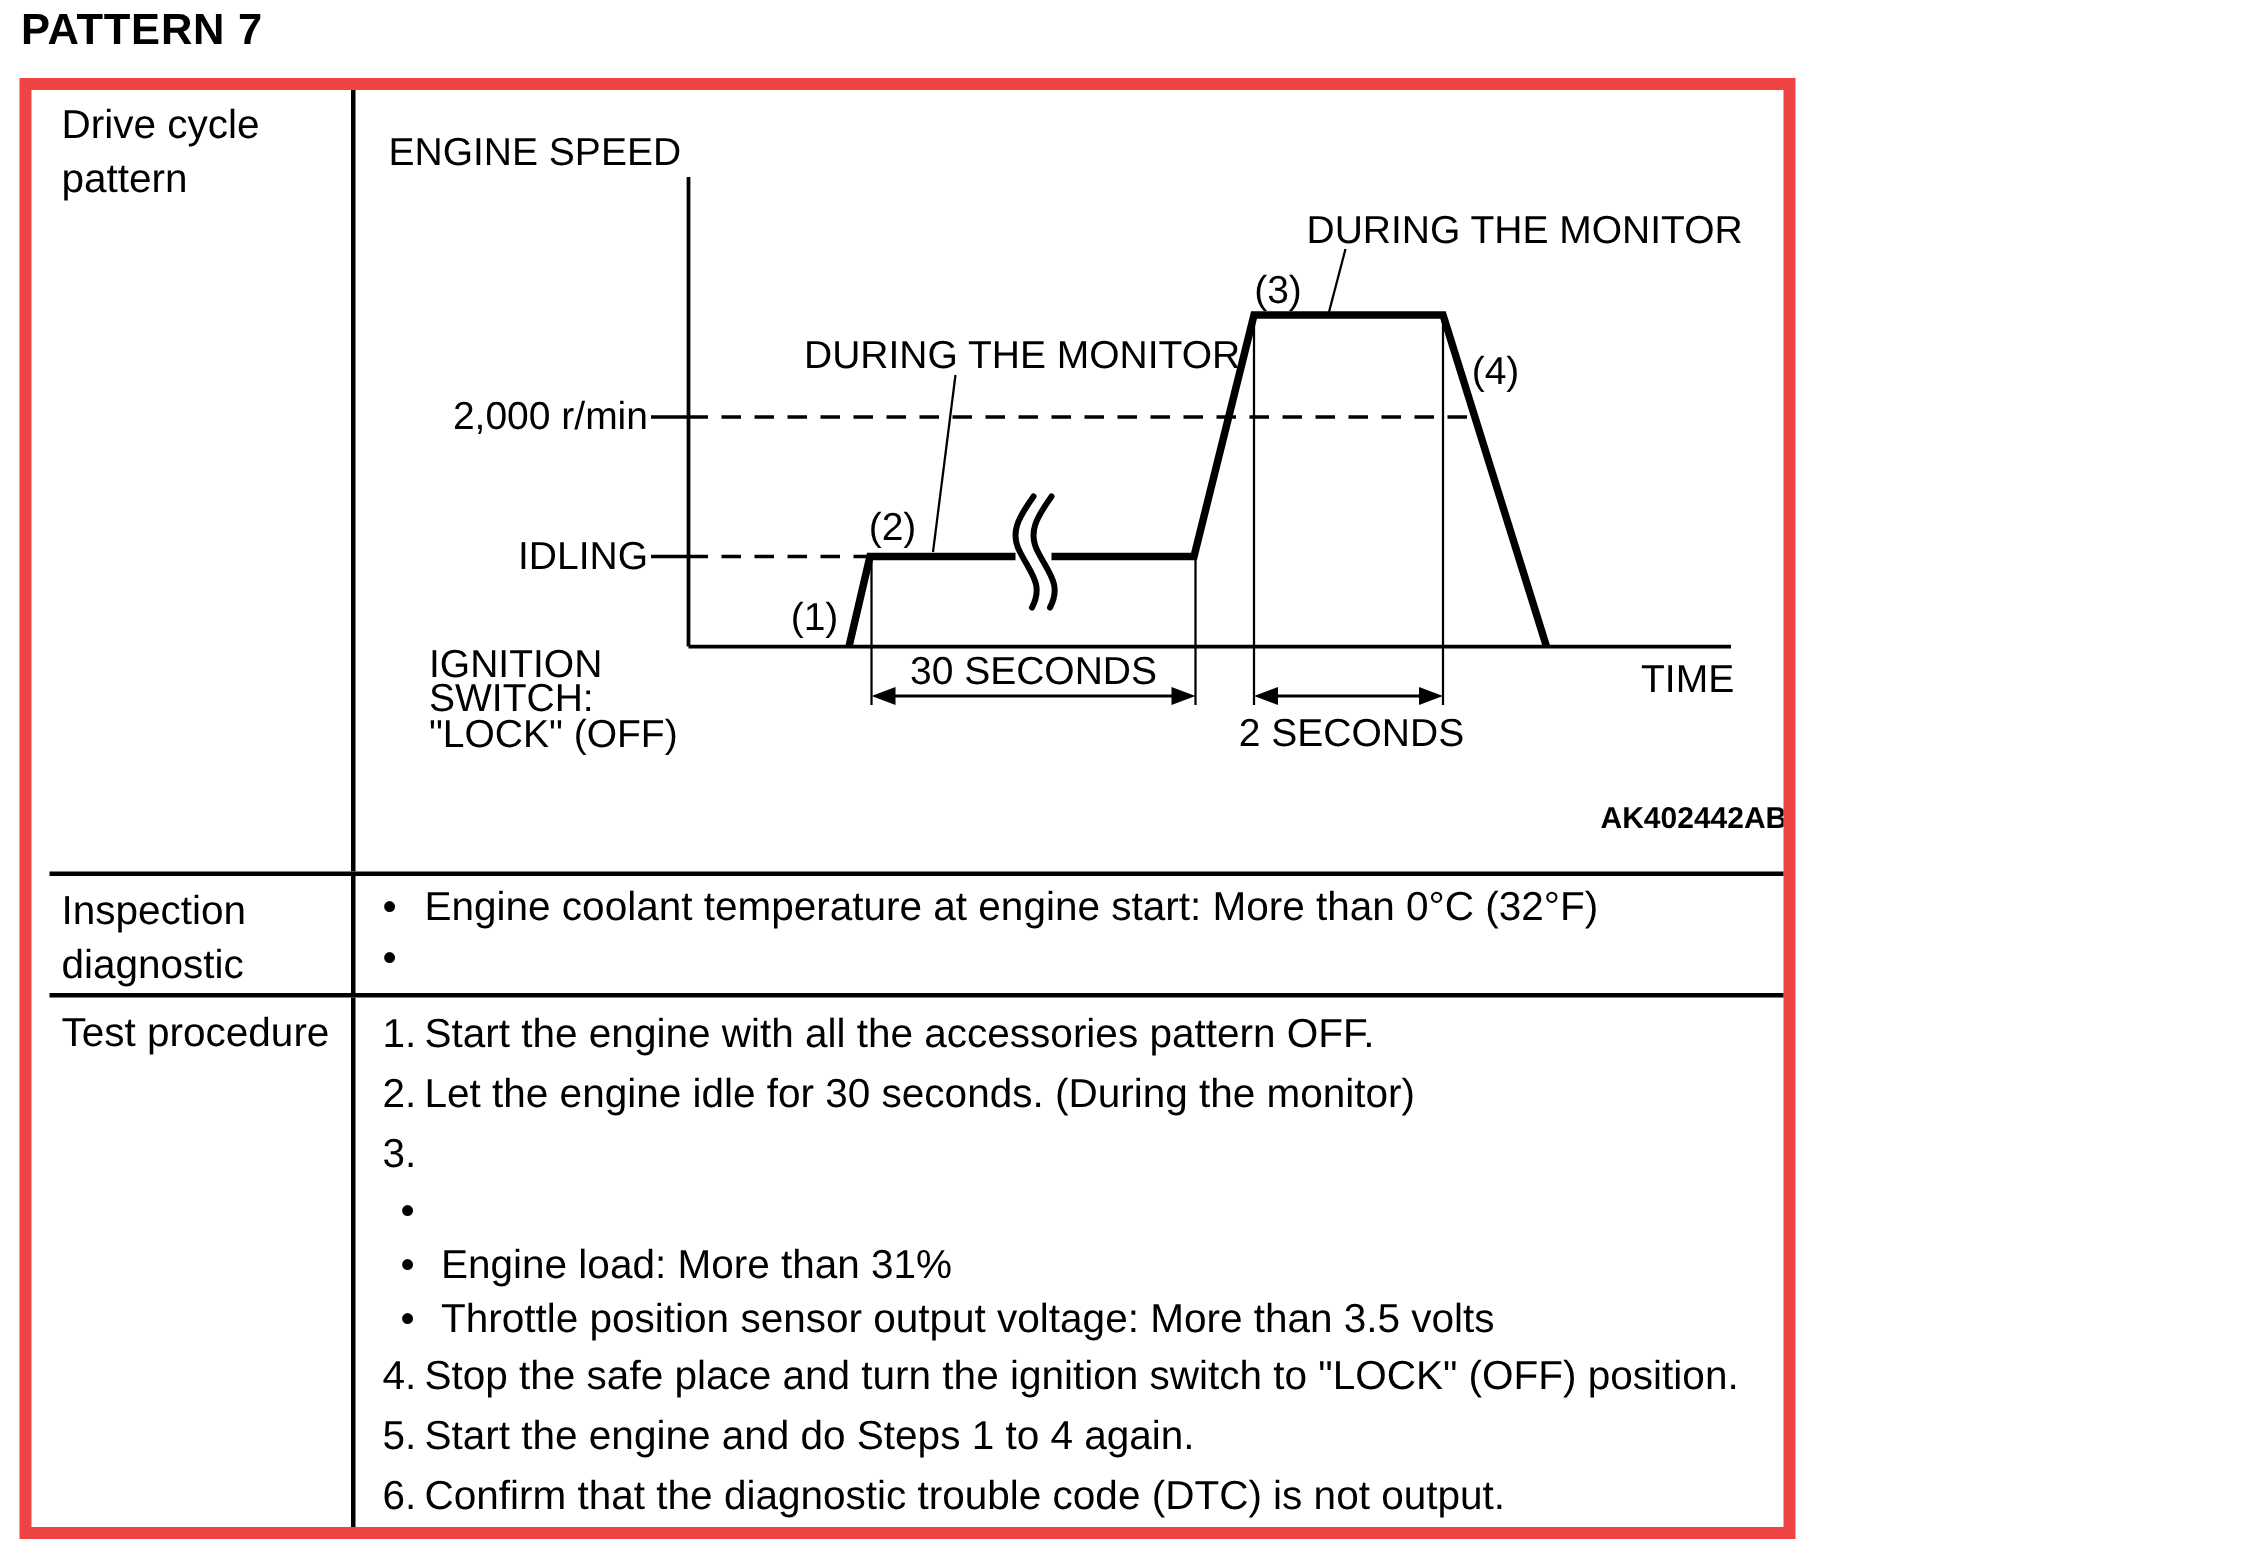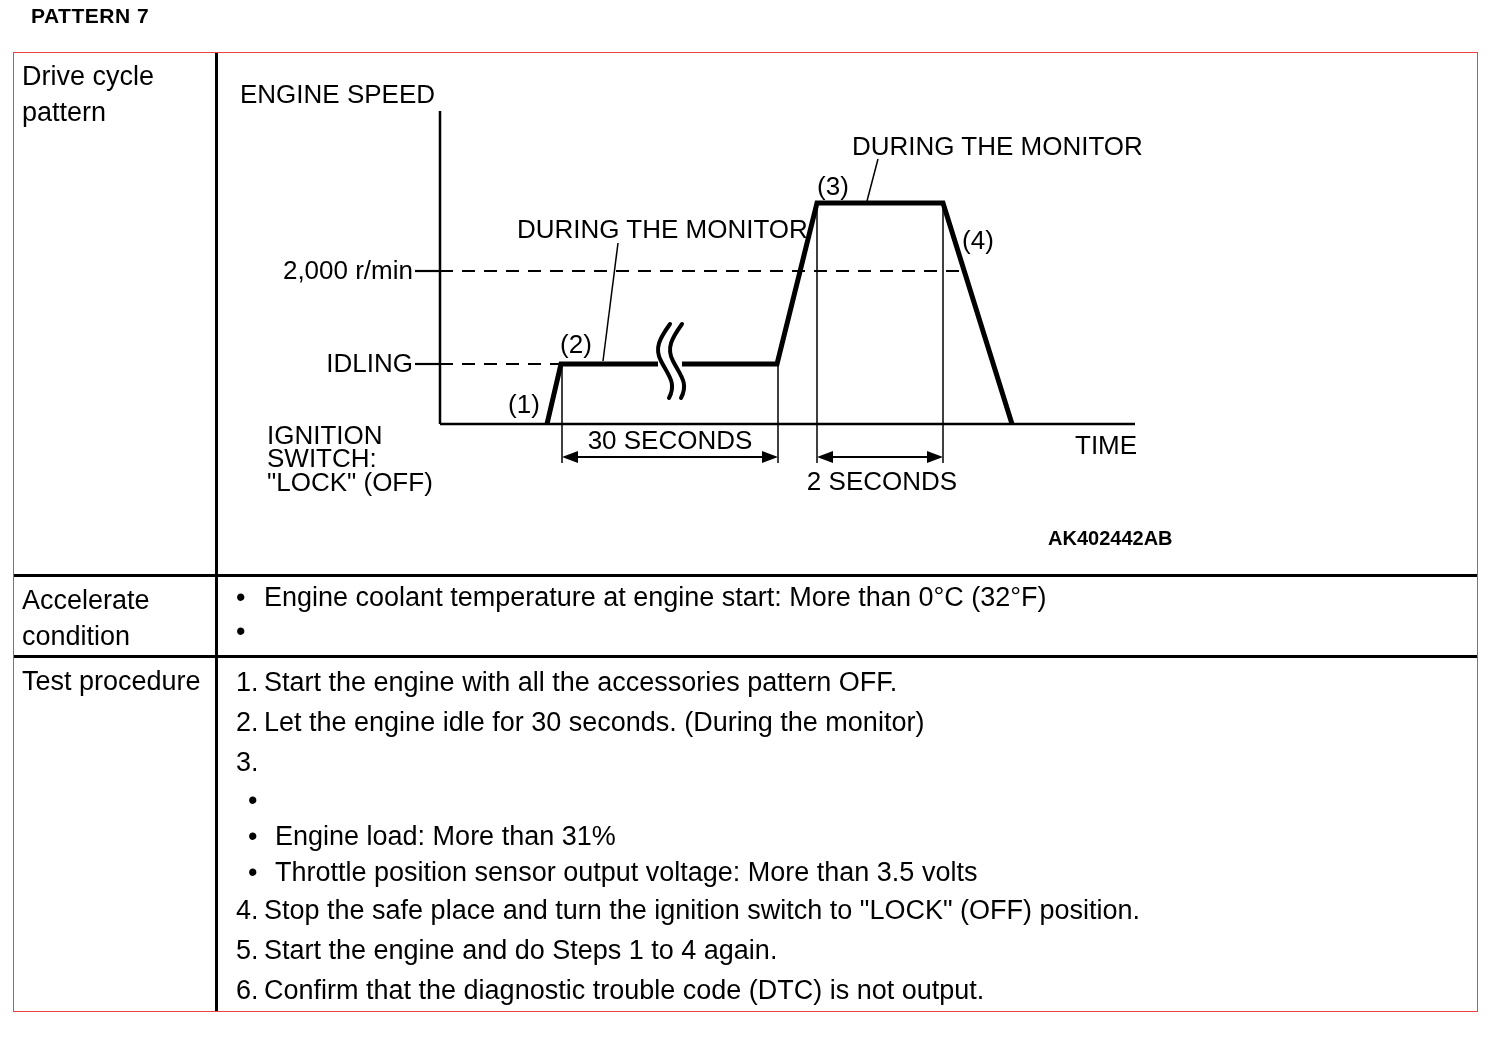--- a/index.html
+++ b/index.html
@@ -4,25 +4,25 @@
 <style>
   * { box-sizing: border-box; }
   html,body { margin:0; padding:0; background:#ffffff; }
   body {
     width:1504px; height:1040px; position:relative;
     font-family:"Liberation Sans", sans-serif; color:#000;
     -webkit-font-smoothing:none;
   }
   .page-title {
     position:absolute; left:14px; top:4px;
-    font-size:21px; font-weight:bold; letter-spacing:0.5px;margin-left:17px;
+    font-size:29px; font-weight:bold; letter-spacing:0.5px;
   }
   .doc-table {
-    position:absolute; left:13px; top:52px; width:1465px;
-    border:1px solid #ef4444; background:#fff;
+    position:absolute; left:13px; top:52px; width:1184px;
+    border:8px solid #ef4444; background:#fff;padding-left:12px;
   }
   .t-row { display:flex; }
   .t-row.bordered { border-bottom:3px solid #000; }
   .row-diagram  { height:524px; }
   .row-inspection { height:81px; }
   .row-test { height:353px; }
   .cell-label {
     width:204px; flex:none; border-right:3px solid #000;
     padding:5px 8px 0 8px; font-size:27px; line-height:36px;
   }
@@ -109,21 +109,21 @@
         <text x="49" y="391">IGNITION</text>
         <text x="49" y="414">SWITCH:</text>
         <text x="49" y="438">"LOCK" (OFF)</text>
 
         <text class="fig-code" x="830" y="492">AK402442AB</text>
       </svg>
     </div>
   </div>
 
   <div class="t-row bordered row-inspection">
-    <div class="cell-label">Accelerate condition</div>
+    <div class="cell-label">Inspection diagnostic</div>
     <div class="cell-content">
       <div class="inspection-list">
         <div class="bullet-line">
           <span class="bullet-glyph">•</span>
           <span>Engine coolant temperature at engine start: More than 0°C (32°F)</span>
         </div>
         <div class="bullet-line">
           <span class="bullet-glyph">•</span>
         </div>
       </div>

